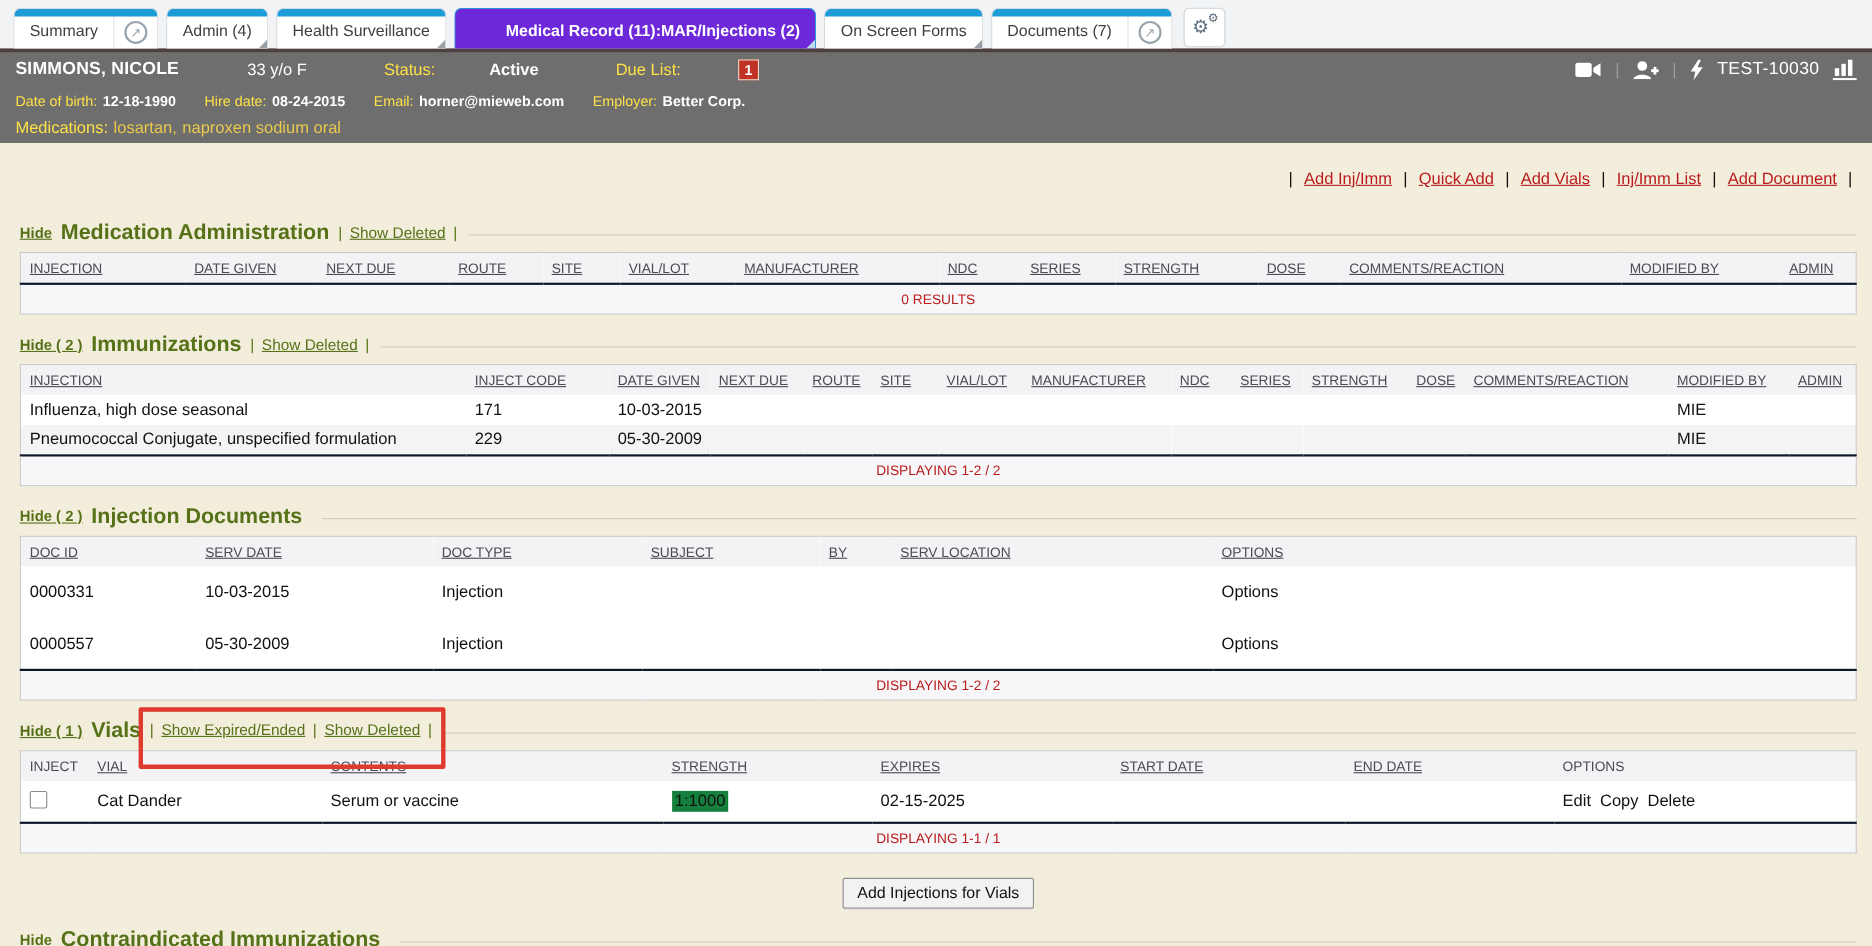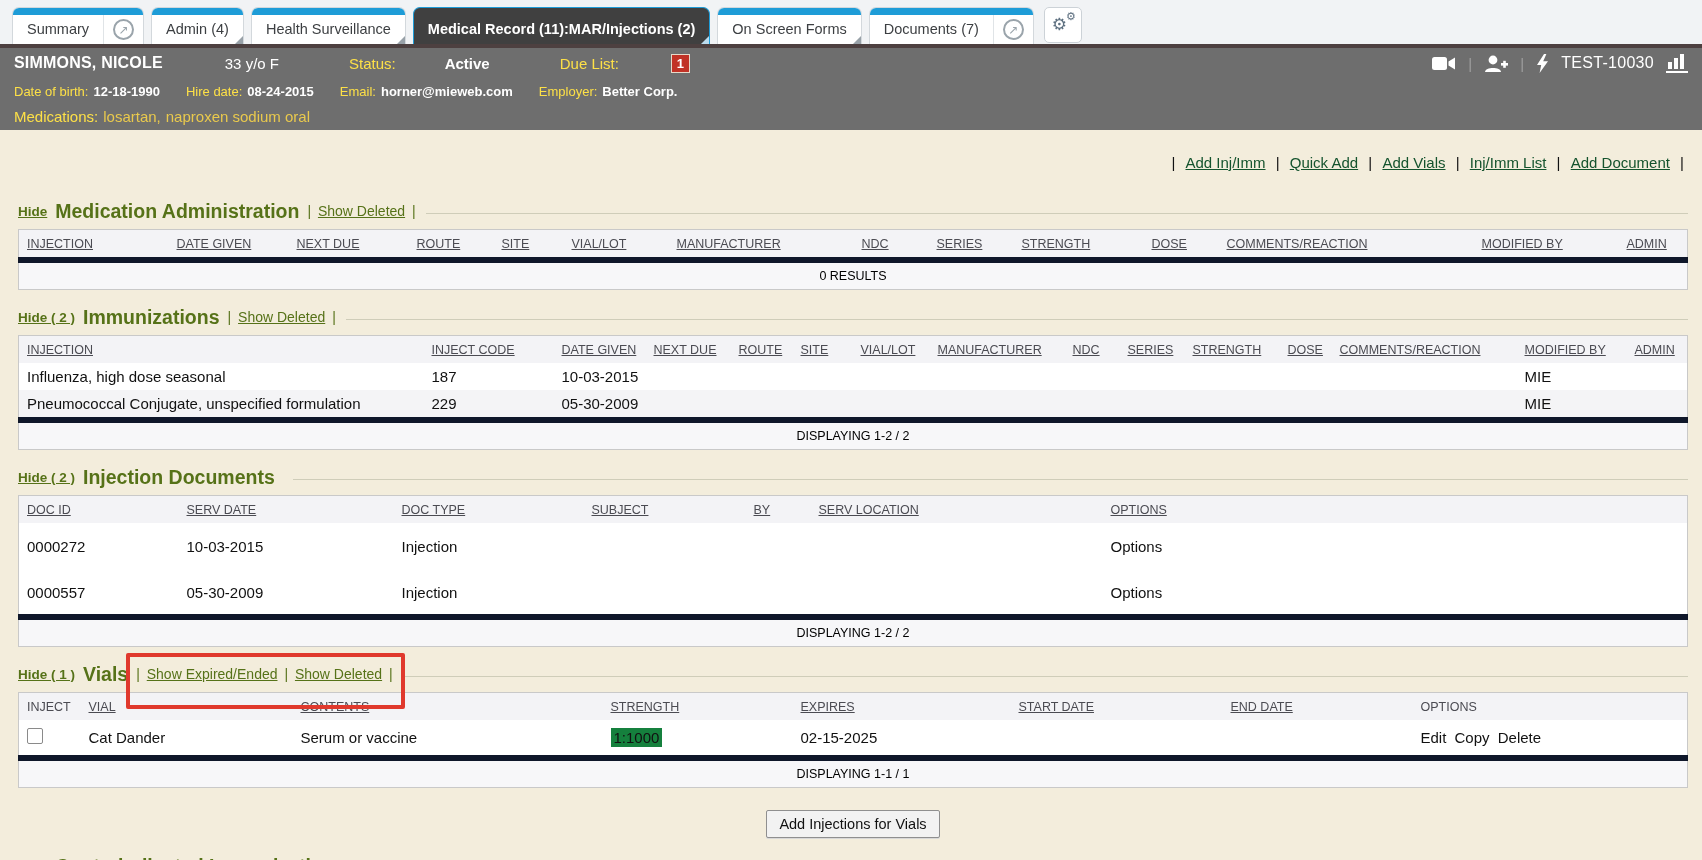--- a/index.html
+++ b/index.html
@@ -5,21 +5,21 @@
   * { margin:0; padding:0; box-sizing:border-box; }
   html,body { width:1702px; height:860px; overflow:hidden; }
   body { font-family:"Liberation Sans", sans-serif; background:#F3EDDC; position:relative; }
 
   
   .tabbar { background:#f1f3f5; height:44px; display:flex; align-items:flex-end; padding:0 0 0 12px; }
   .tab { display:flex; align-items:stretch; background:#fff; border:1px solid #d3d8dc; border-bottom:none;
          border-radius:7px 7px 0 0; margin-right:7px; position:relative; height:37px; overflow:hidden; }
   .tab .cap { position:absolute; top:0; left:0; right:0; height:7px; background:#1E9CD7; }
   .tab .lbl { padding:13px 14px 0 14px; font-size:14.5px; color:#3c3f42; white-space:nowrap; }
-  .tab.active { background:#404040; border-color:#1E9CD7; }
+  .tab.active { background:#6d28d9; border-color:#1E9CD7;padding-left:32px; }
   .tab.active .lbl { color:#fff; font-weight:bold; }
   .tab .corner { position:absolute; right:0; bottom:0; width:0; height:0;
                  border-left:8px solid transparent; border-bottom:8px solid #98a1a8; }
   .tab.active .corner { border-bottom-color:#bcdcee; }
   .tab .iconseg { border-left:1px solid #e0e4e7; display:flex; align-items:center; padding:7px 9px 0 9px; }
   .extlink { width:21px; height:21px; border:2px solid #9aa4ab; border-radius:50%; color:#9aa4ab;
              font-size:12px; display:flex; align-items:center; justify-content:center; }
   .gearbtn { background:#fff; border:1px solid #ccd2d7; border-radius:5px; width:38px; height:36px;
              margin-left:3px; margin-bottom:1px; position:relative; color:#5e7080; }
   .gearbtn .g1 { position:absolute; left:7px; top:6px; font-size:17px; }
@@ -42,39 +42,39 @@
   .icon-btn { display:flex; align-items:center; }
   .phdr-row2 { height:26px; display:flex; align-items:center; font-size:13px; }
   .phdr-row2 .plabel:first-child, .phdr-row3 .plabel:first-child { margin-left:0; }
   .phdr-row3 { height:26px; display:flex; align-items:center; font-size:15px; padding-bottom:2px; }
   .med-link { color:#E9C94D; margin-left:5px; }
   .med-comma { color:#E9C94D; }
 
   
   .content { padding:24px 14px 0 18px; }
   .actions { text-align:right; font-size:15px; color:#111; margin-bottom:26px; padding-right:2px; }
-  .actions a { color:#14532d; text-decoration:underline; margin:0 4px; cursor:pointer; }
+  .actions a { color:#b91c1c; text-decoration:underline; margin:0 4px; cursor:pointer; }
   .actions .sep { margin:0 2px; }
 
   .section { margin-bottom:13px; }
   .sec-head { display:flex; align-items:center; margin-bottom:4px; min-height:28px; }
   .hide-link { color:#567218; font-weight:bold; font-size:13.5px; text-decoration:underline; white-space:nowrap; cursor:pointer; }
   .sec-title { color:#567218; font-weight:bold; font-size:19.5px; margin:0 8px; white-space:nowrap; }
   .sec-links { color:#567218; font-size:14px; white-space:nowrap; }
   .sec-links a { color:#567218; text-decoration:underline; cursor:pointer; margin:0 3px; }
   .sec-rule { flex:1; height:1px; background:#cfcdb9; margin-left:10px; margin-top:4px; }
 
   table { width:100%; border-collapse:collapse; background:#fff; border:1px solid #c9c9c9; table-layout:fixed; }
   thead th { background:#f3f3f6; font-weight:400; font-size:12.5px; color:#4b4b52; text-align:left;
              padding:7px 8px 6px 8px; text-decoration:underline; white-space:nowrap; overflow:hidden; cursor:pointer; }
   thead th.nosort { text-decoration:none; cursor:default; }
   tbody td { font-size:15px; color:#111; padding:5px 8px; white-space:nowrap; overflow:hidden; }
   tr.alt td { background:#f4f4f6; }
-  tfoot td { text-align:center; font-size:12.5px; color:#000000; background:#f7f7f9;
-             border-top:6px solid #0f172a; padding:6px; }
+  tfoot td { text-align:center; font-size:12.5px; color:#b91c1c; background:#f7f7f9;
+             border-top:2px solid #0f172a; padding:6px; }
   .tall td { height:47px; vertical-align:middle; }
   .vrow td { height:38px; }
 
   .checkbox { width:16px; height:16px; border:1px solid #8a8a8a; border-radius:2px; background:#fff; display:inline-block; cursor:pointer; }
   .hl { background:#15803d; padding:1px 3px; }
   .optlinks span { margin-right:4px; cursor:pointer; }
 
   .annot-wrap { position:relative; display:inline-block; }
   .annot-box { position:absolute; left:-10px; right:-12px; top:-12px; bottom:-26px;
                border:4px solid #E0392D; border-radius:2px; pointer-events:none; z-index:5; }
@@ -303,21 +303,21 @@
         <th>STRENGTH</th>
         <th>DOSE</th>
         <th>COMMENTS/REACTION</th>
         <th>MODIFIED BY</th>
         <th>ADMIN</th>
       </tr>
         </thead>
       <tbody>
         <tr>
           <td>Influenza, high dose seasonal</td>
-          <td>187</td>
+          <td>171</td>
           <td>10-03-2015</td>
           <td></td>
             <td></td>
             <td></td>
             <td></td>
             <td></td>
             <td></td>
             <td></td>
             <td></td>
             <td></td>
@@ -373,21 +373,21 @@
         <th>SERV DATE</th>
         <th>DOC TYPE</th>
         <th>SUBJECT</th>
         <th>BY</th>
         <th>SERV LOCATION</th>
         <th>OPTIONS</th>
       </tr>
         </thead>
       <tbody>
         <tr class="tall">
-          <td>0000272</td>
+          <td>0000331</td>
           <td>10-03-2015</td>
           <td>Injection</td>
           <td></td>
             <td></td>
             <td></td>
           <td><span>Options</span></td>
         </tr>
         <tr class="tall">
           <td>0000557</td>
           <td>05-30-2009</td>

